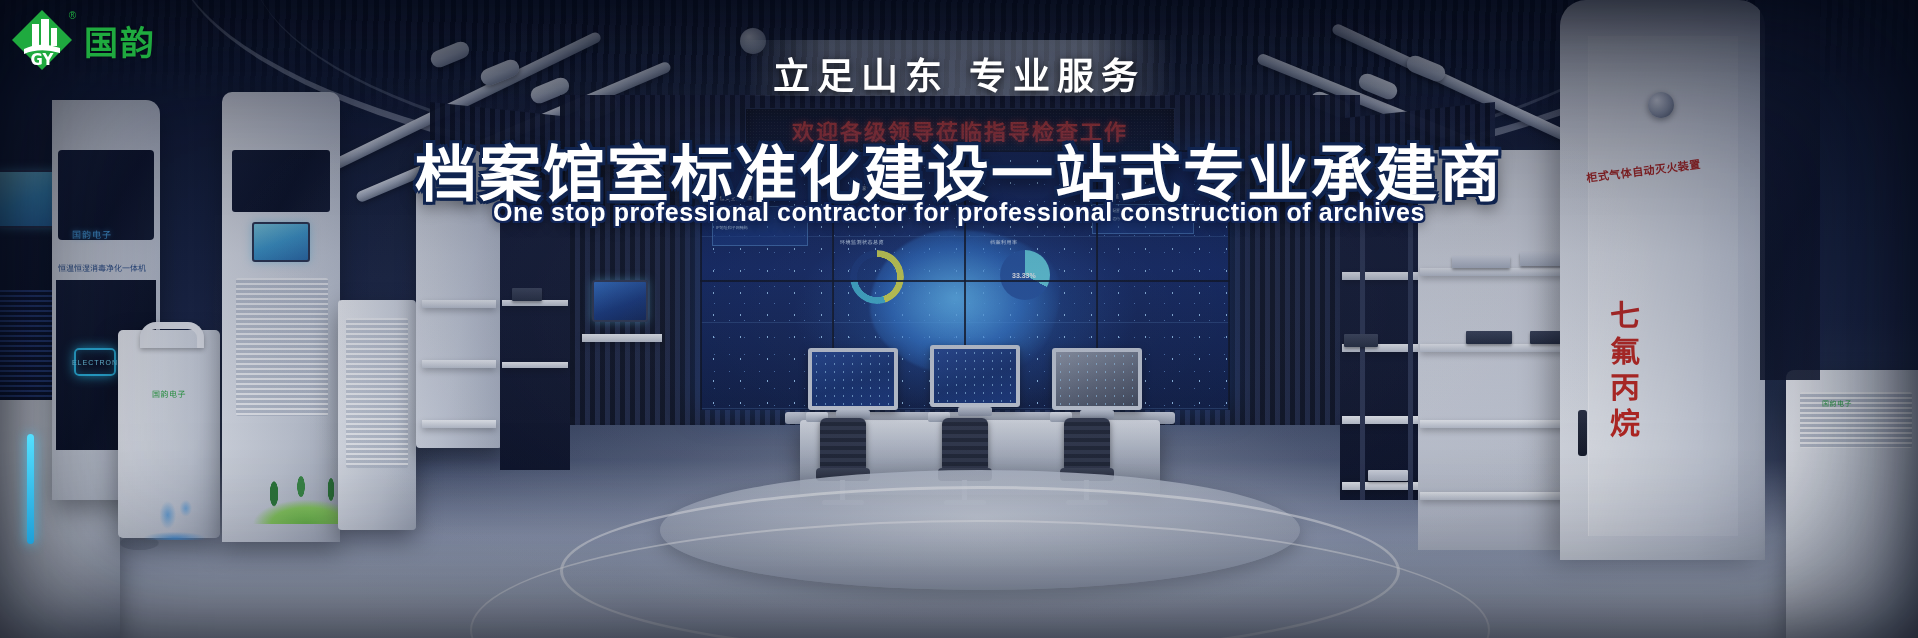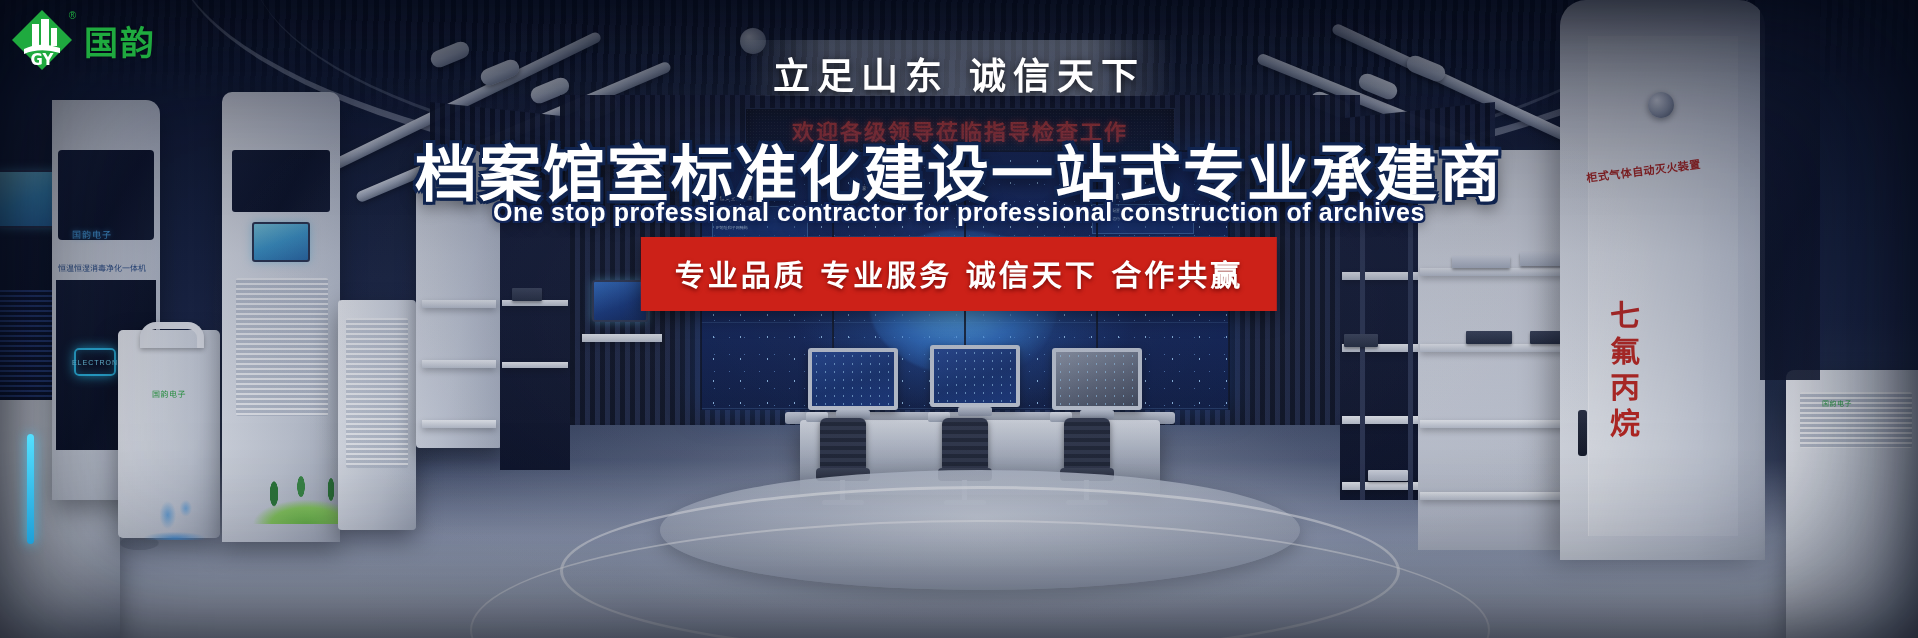--- a/index.html
+++ b/index.html
@@ -638,21 +638,18 @@
         <rect x="41" y="20" width="6" height="18" fill="#ffffff"></rect>
         <path d="M14 41 Q30 33 50 40 L50 45 Q30 39 14 46 Z" fill="#ffffff"></path>
         <text x="32" y="57" font-family="DejaVu Sans, sans-serif" font-size="15" font-weight="bold" fill="#ffffff" text-anchor="middle">GY</text>
       </svg>
       <span class="logo-reg">®</span>
     </div>
     <span class="logo-text">国韵</span>
   </div>
 
   <div class="headline-top-bg"></div>
-  <div class="headline-top">立足山东 诚信天下</div>
+  <div class="headline-top">立足山东 专业服务</div>
   <div class="main-title">档案馆室标准化建设一站式专业承建商</div>
   <div class="main-sub">One stop professional contractor for professional construction of archives</div>
 
-  <div class="slogan-bar">
-    <span class="slogan-text">专业品质  专业服务  诚信天下  合作共赢</span>
-  </div>
 
 </div>
 
 </body></html>

